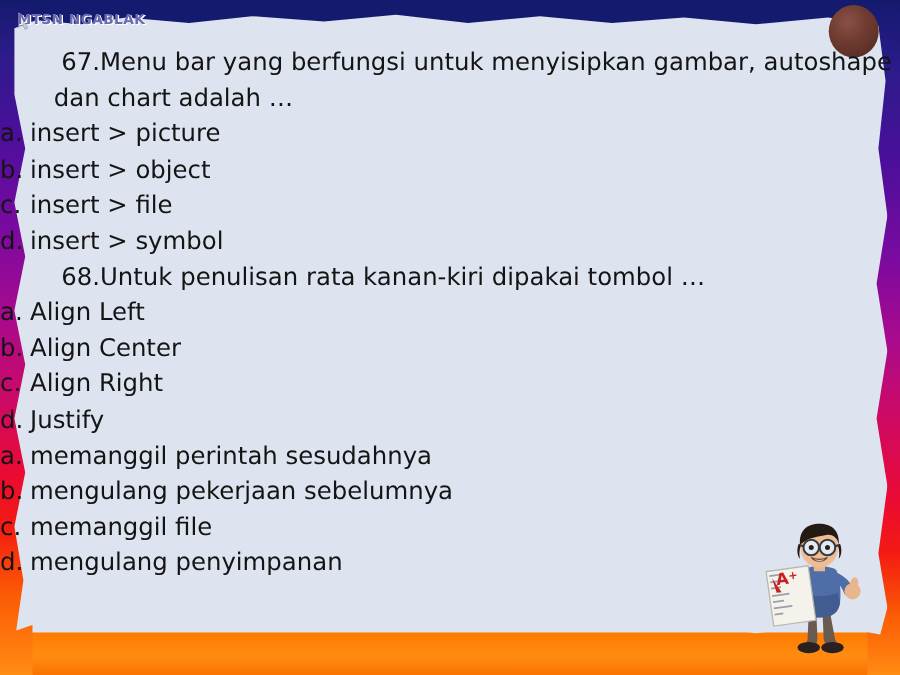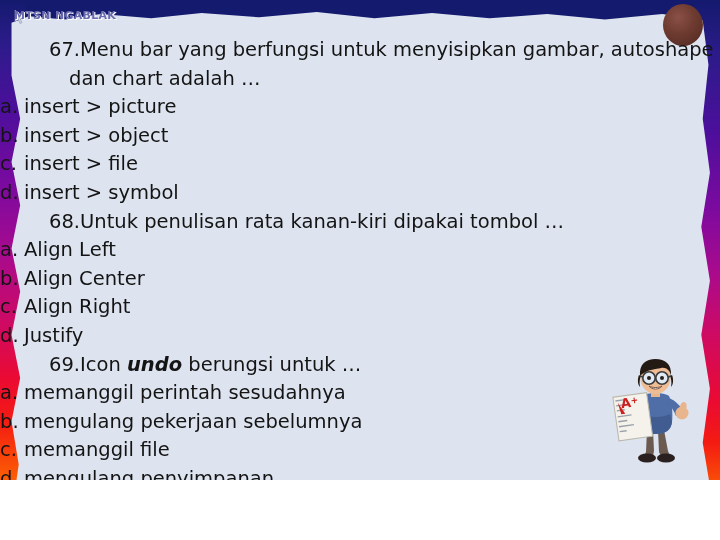--- a/index.html
+++ b/index.html
@@ -7,21 +7,21 @@
     padding: 0;
     background: #ffffff;
   }
   body {
     font-family: "Liberation Sans", sans-serif;
   }
 
   #slide {
     position: relative;
     width: 720px;
-    height: 480px;
+    height: 540px;
     overflow: hidden;
     background: #dde4ef;
     text-decoration: underline;
   }
 
   
 
   
   .band-top {
     position: absolute;
@@ -154,21 +154,21 @@
     color: #141414;
     font-family: "DejaVu Sans", sans-serif;
     font-size: 19.5px;
     line-height: 28.6px;
   }
 
   .qline {
     white-space: pre;
   }
   .q-stem   { padding-left: 49px; }
-  .q-cont   { padding-left: 69px; }
+  .q-cont   { padding-left: 43px; }
   .q-option { }
 
   .opt-letter {
     display: inline-block;
     width: 24px;
   }
 
   .em-bold-italic {
     font-weight: bold;
     font-style: italic;
@@ -212,21 +212,20 @@
     <div class="qline q-option"><span class="opt-letter">b.</span><span>insert &gt; object</span></div>
     <div class="qline q-option"><span class="opt-letter">c.</span><span>insert &gt; file</span></div>
     <div class="qline q-option"><span class="opt-letter">d.</span><span>insert &gt; symbol</span></div>
 
     <div class="qline q-stem"><span>68.</span><span>Untuk penulisan rata kanan-kiri dipakai tombol …</span></div>
     <div class="qline q-option"><span class="opt-letter">a.</span><span>Align Left</span></div>
     <div class="qline q-option"><span class="opt-letter">b.</span><span>Align Center</span></div>
     <div class="qline q-option"><span class="opt-letter">c.</span><span>Align Right</span></div>
     <div class="qline q-option"><span class="opt-letter">d.</span><span>Justify</span></div>
 
-    <div class="qline q-stem"><span>69.</span><span>Icon </span><span class="em-bold-italic">undo</span><span> berungsi untuk …</span></div>
     <div class="qline q-option"><span class="opt-letter">a.</span><span>memanggil perintah sesudahnya</span></div>
     <div class="qline q-option"><span class="opt-letter">b.</span><span>mengulang pekerjaan sebelumnya</span></div>
     <div class="qline q-option"><span class="opt-letter">c.</span><span>memanggil file</span></div>
     <div class="qline q-option"><span class="opt-letter">d.</span><span>mengulang penyimpanan</span></div>
 
   </div>
 
   <svg class="mascot" viewBox="0 0 96 110">
 
     <path d="M41,74 L40,96 L38,100 L47,100 L48,95 L47,74 Z" fill="#6b5a50"></path>

